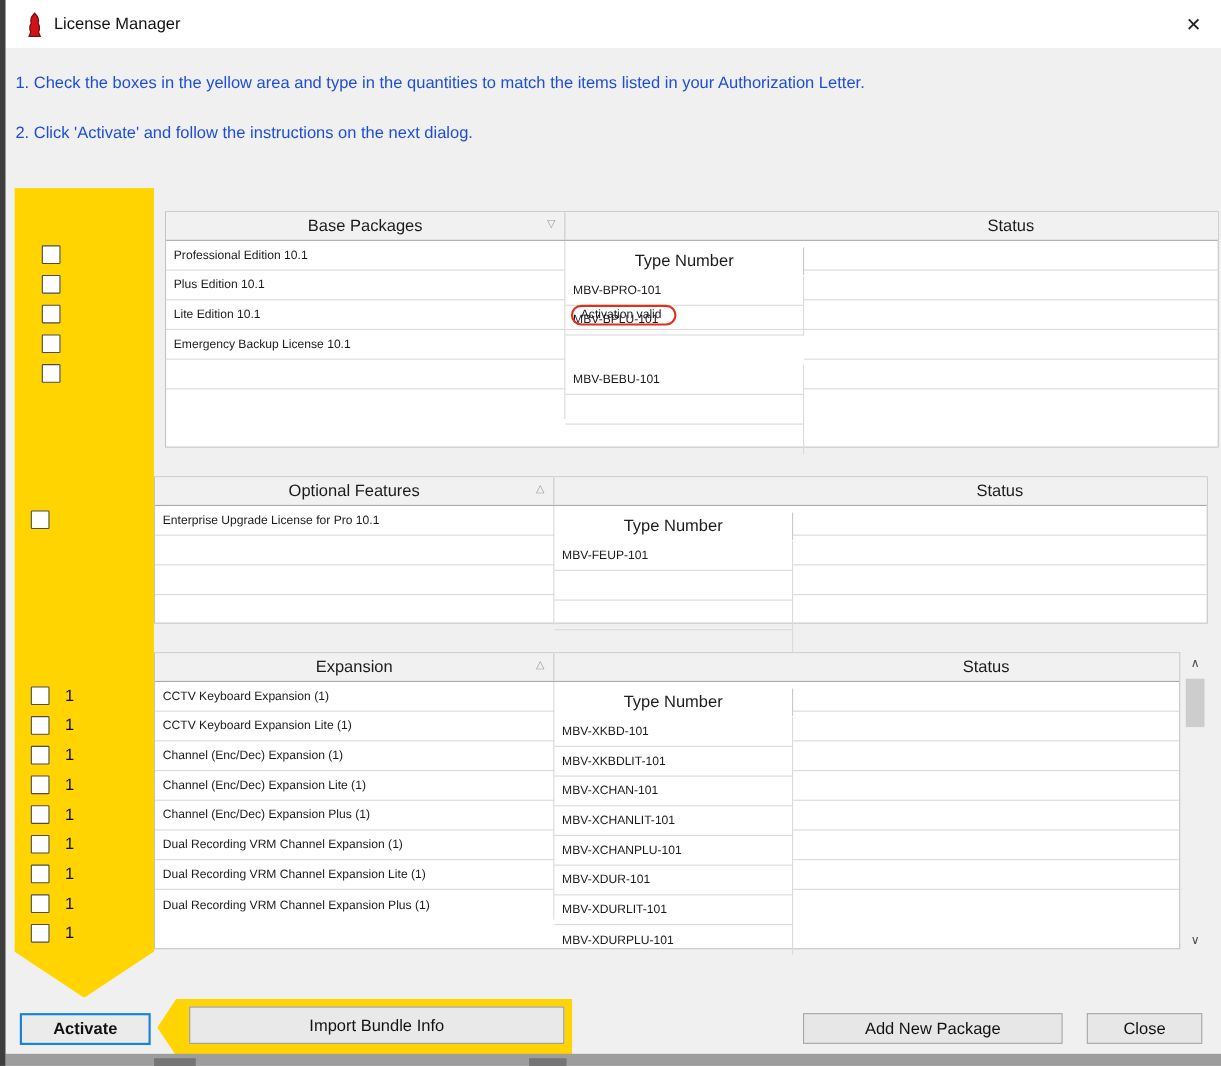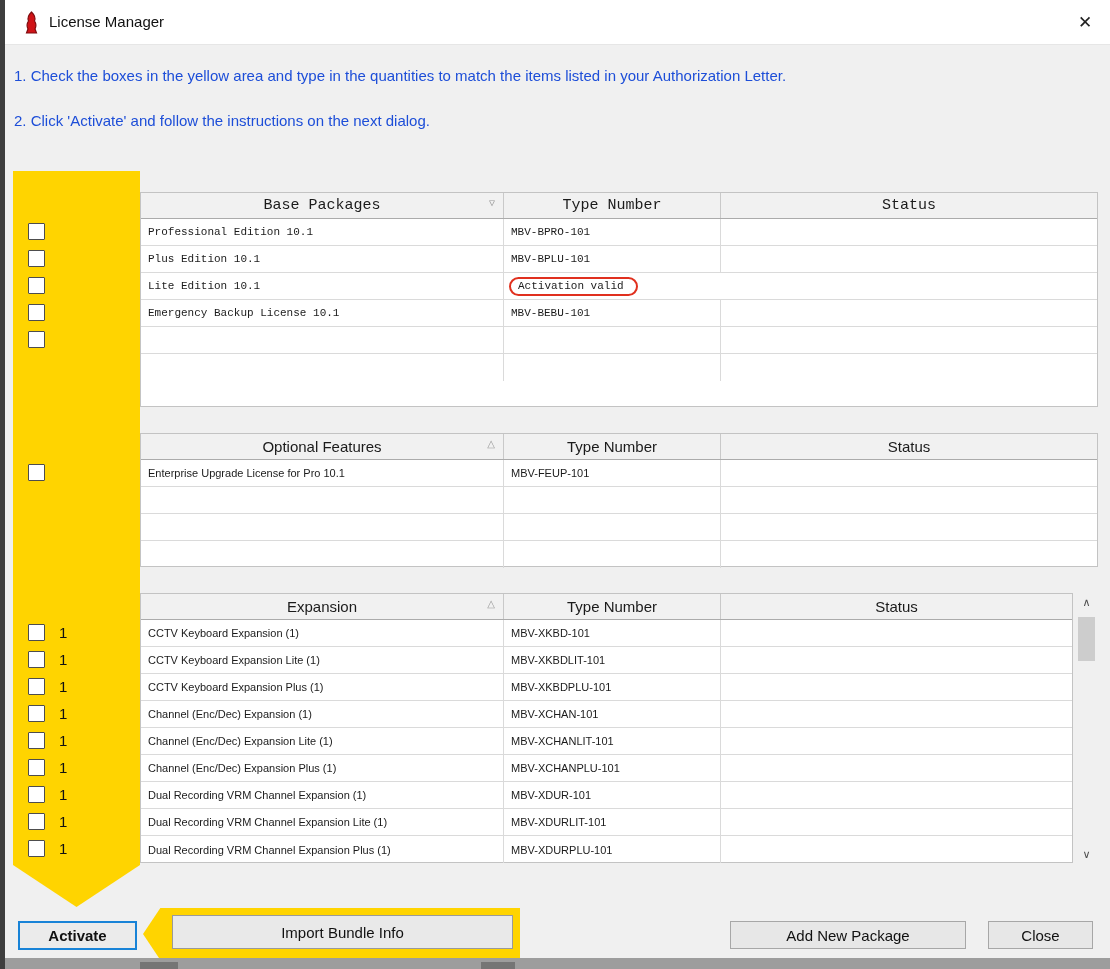--- a/index.html
+++ b/index.html
@@ -30,21 +30,21 @@
   .tbl { position:absolute; top:0; background:#fff; border:1px solid #c3c3c3; }
   .thead { display:flex; height:26px; background:#f1f1f1; border-bottom:1px solid #ababab; }
   .th { position:relative; display:flex; align-items:center; justify-content:center; font-size:15px; color:#1b1b1b; border-right:1px solid #c9c9c9; height:100%; cursor:pointer; }
   .th:last-child { border-right:none; }
   .sort { position:absolute; right:8px; top:4px; font-size:10px; color:#9a9a9a; }
   .trow { display:flex; height:27px; }
   .td { font-size:11px; color:#1b1b1b; border-right:1px solid #dadada; border-bottom:1px solid #dadada; height:100%; display:flex; align-items:center; padding-left:7px; overflow:hidden; white-space:nowrap; }
   .td:last-child { border-right:none; }
   .trow:last-child .td { border-bottom:none; }
   .col-name { width:363px; }
-  .col-type { width:217px; }
+  .col-type { width:217px;margin-top:32px; }
   .col-status { flex:1; }
   .annot { display:inline-block; border:2px solid var(--red,#E0301E); border-radius:10px; padding:1px 12px 2px 7px; margin-left:-2px; }
 
   
   .vscroll { position:absolute; left:1077px; top:593px; width:19px; height:270px; background:#f0f0f0; }
   .sb-btn { position:absolute; left:0; width:19px; height:18px; display:flex; align-items:center; justify-content:center; color:#4d4d4d; font-size:11px; cursor:pointer; }
   .sb-btn.up { top:0; }
   .sb-btn.down { bottom:0; }
   .sb-thumb { position:absolute; left:1px; top:24px; width:17px; height:44px; background:#cdcdcd; cursor:pointer; }
 
@@ -75,21 +75,21 @@
     <button class="close-btn">
       <span>✕</span>
     </button>
   </div>
 
   <div class="instr" style="top:67px">1. Check the boxes in the yellow area and type in the quantities to match the items listed in your Authorization Letter.</div>
   <div class="instr" style="top:112px">2. Click 'Activate' and follow the instructions on the next dialog.</div>
 
   <div class="yellow-arrow"></div>
 
-  <section class="grid" style="left:13px; top:192px; width:1085px; height:198px;font-family:Liberation Mono, monospace;">
+  <section class="grid" style="left:23px; top:192px; width:1085px; height:198px;">
     <div class="cbcol">
         <div class="cbrow" style="top: 30px;">
           <span class="checkbox"></span>
         </div>
         <div class="cbrow" style="top: 57px;">
           <span class="checkbox"></span>
         </div>
         <div class="cbrow" style="top: 84px;">
           <span class="checkbox"></span>
         </div>
@@ -238,25 +238,20 @@
             <div class="td col-name">CCTV Keyboard Expansion (1)</div>
             <div class="td col-type">MBV-XKBD-101</div>
             <div class="td col-status"></div>
           </div>
           <div class="trow">
             <div class="td col-name">CCTV Keyboard Expansion Lite (1)</div>
             <div class="td col-type">MBV-XKBDLIT-101</div>
             <div class="td col-status"></div>
           </div>
           <div class="trow">
-            <div class="td col-name">CCTV Keyboard Expansion Plus (1)</div>
-            <div class="td col-type">MBV-XKBDPLU-101</div>
-            <div class="td col-status"></div>
-          </div>
-          <div class="trow">
             <div class="td col-name">Channel (Enc/Dec) Expansion (1)</div>
             <div class="td col-type">MBV-XCHAN-101</div>
             <div class="td col-status"></div>
           </div>
           <div class="trow">
             <div class="td col-name">Channel (Enc/Dec) Expansion Lite (1)</div>
             <div class="td col-type">MBV-XCHANLIT-101</div>
             <div class="td col-status"></div>
           </div>
           <div class="trow">

